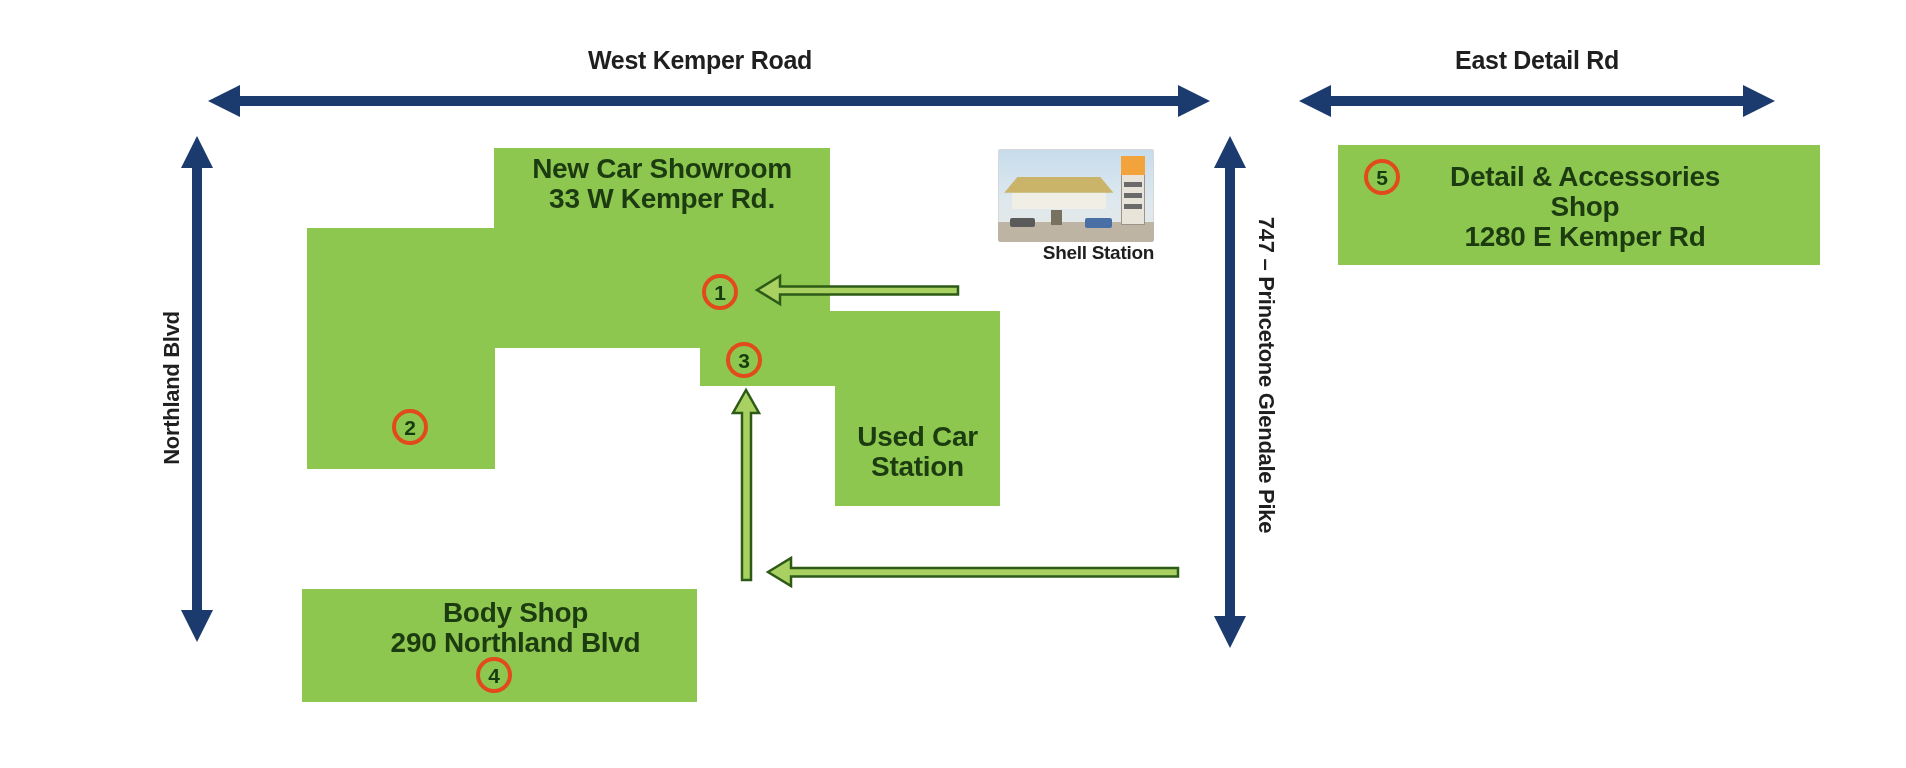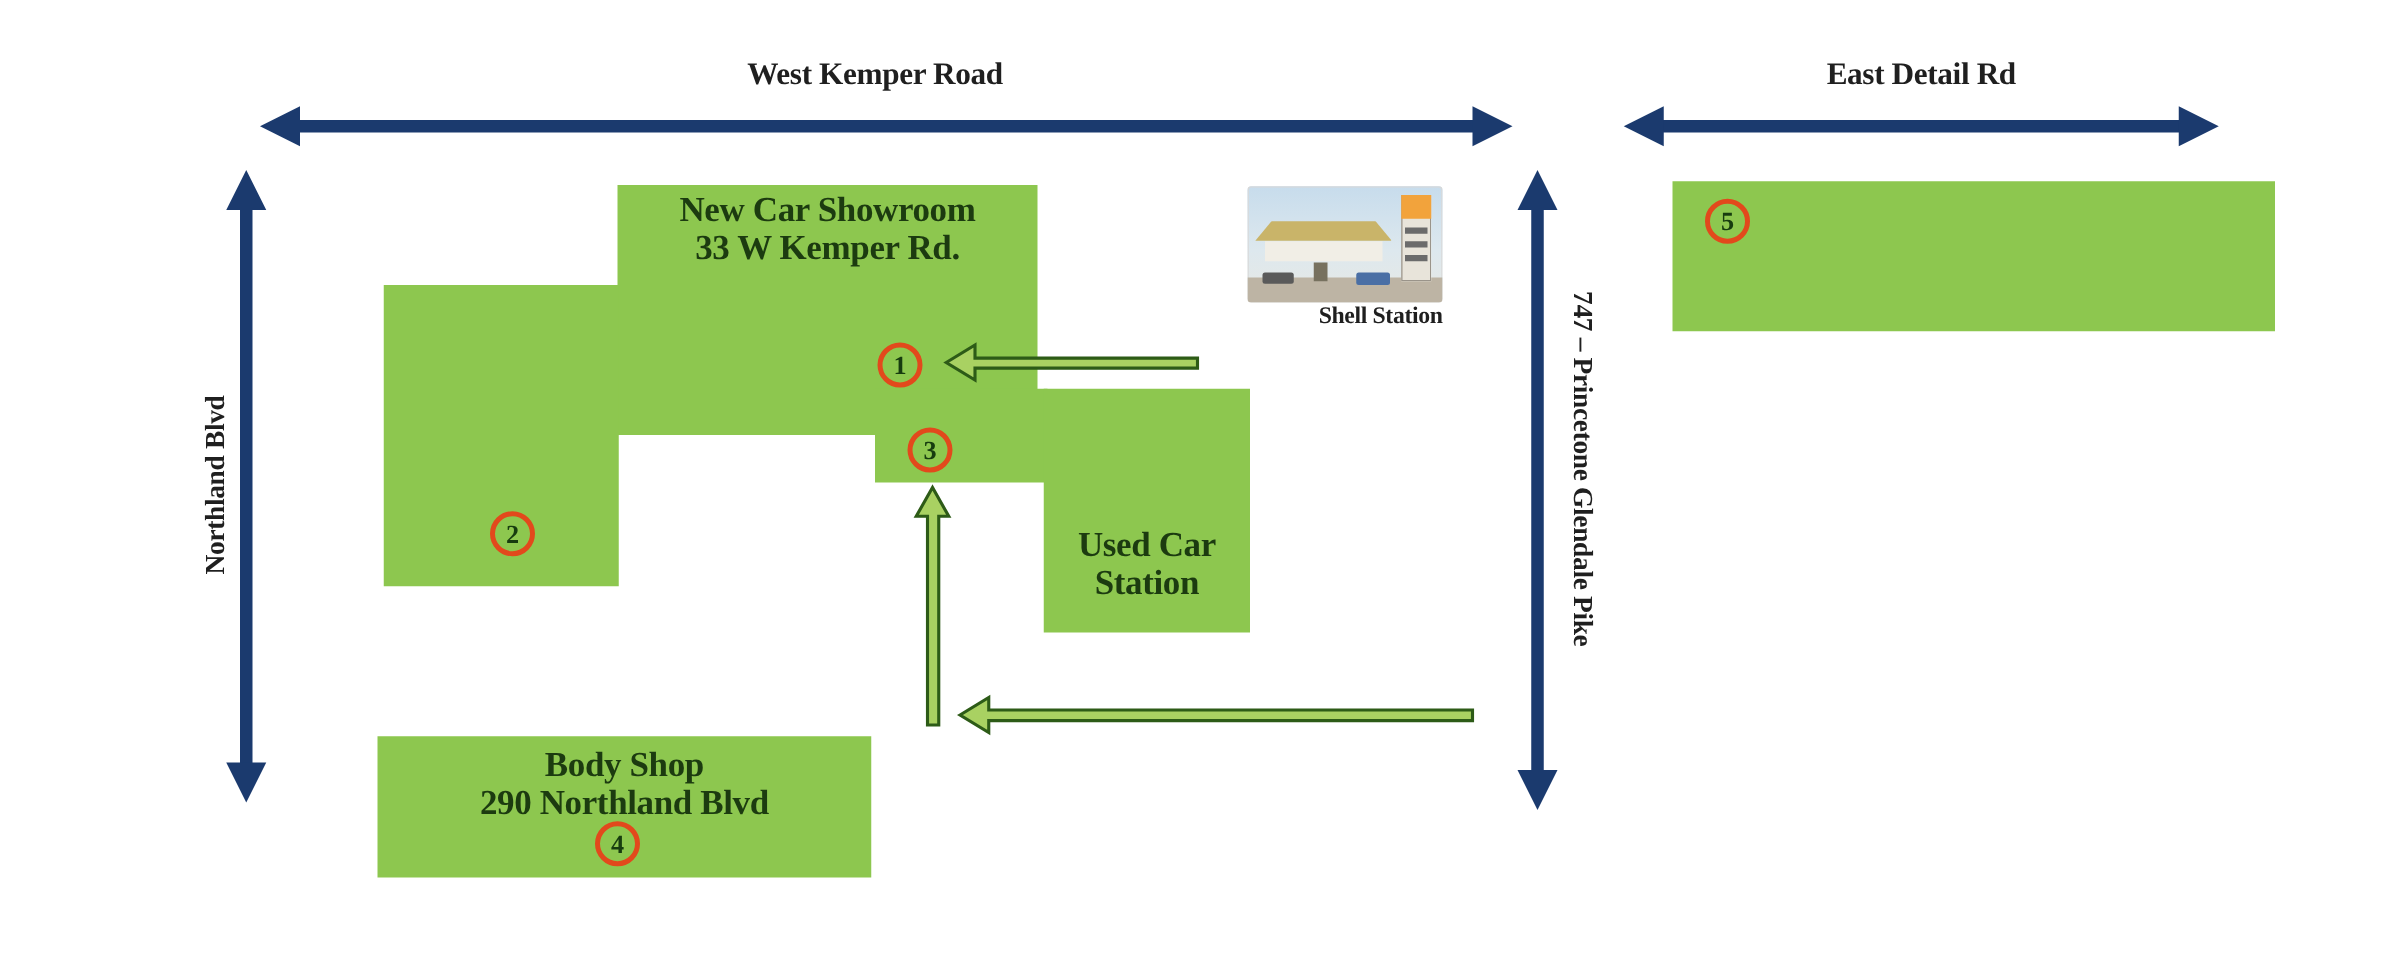--- a/index.html
+++ b/index.html
@@ -7,21 +7,21 @@
     --road-navy:#1b3a6e;
     --marker-orange:#e2491c;
     --arrow-green-fill:#a9d162;
     --arrow-green-stroke:#2d5b17;
     --label-dark-green:#1c3b10;
     --text-black:#1f1f1f;
   }
   html,body{margin:0;padding:0;background:#fff;}
   #stage{
     position:relative;width:1906px;height:768px;background:#ffffff;overflow:hidden;
-    font-family:Liberation Serif, serif;
+    font-family:Liberation Sans, sans-serif;
   }
   #arrow-layer{position:absolute;left:0;top:0;width:1906px;height:768px;}
   .road-label{
     position:absolute;text-align:center;font-weight:bold;font-size:25px;
     color:var(--text-black);letter-spacing:-0.3px;white-space:nowrap;
   }
   .v-label{
     position:absolute;text-align:center;font-weight:bold;font-size:22px;
     color:var(--text-black);letter-spacing:-0.3px;white-space:nowrap;line-height:26px;
   }
@@ -79,23 +79,27 @@
   <div class="building" style="left:1338px;top:145px;width:482px;height:120px;"></div>
 
   <div class="bldg-label" style="left:494px;top:154px;width:336px;">
     <div>New Car Showroom</div>
     <div>33 W Kemper Rd.</div>
   </div>
   <div class="bldg-label" style="left:835px;top:422px;width:165px;">
     <div>Used Car</div>
     <div>Station</div>
   </div>
-  <div class="bldg-label" style="left:302px;top:598px;width:395px;">
+  <div class="bldg-label" style="left:302px;top:598px;width:395px;padding-left:16px;">
     <div>Body Shop</div>
     <div>290 Northland Blvd</div>
+  </div>
+  <div class="bldg-label" style="left:1420px;top:162px;width:330px;">
+    <div>Detail &amp; Accessories Shop</div>
+    <div>1280 E Kemper Rd</div>
   </div>
 
   <div class="marker" style="left:702px;top:274px;">1</div>
   <div class="marker" style="left:392px;top:409px;">2</div>
   <div class="marker" style="left:726px;top:342px;">3</div>
   <div class="marker" style="left:476px;top:657px;">4</div>
   <div class="marker" style="left:1364px;top:159px;">5</div>
 
   <div id="shell-photo">
     <div class="shell-canopy"></div>

